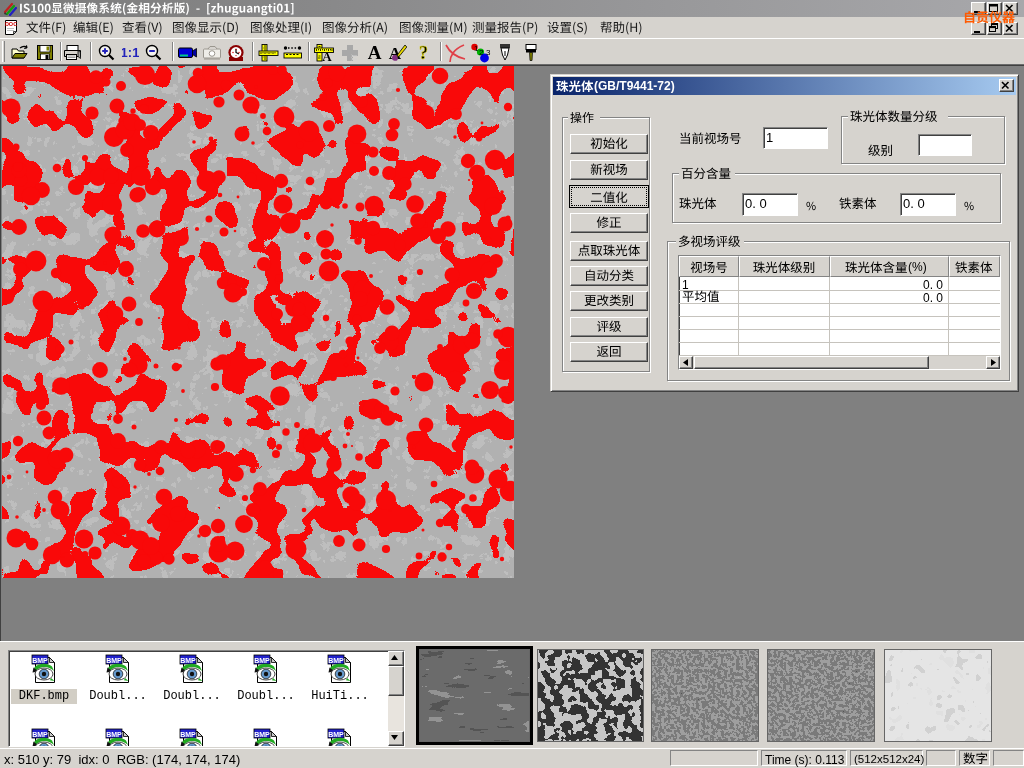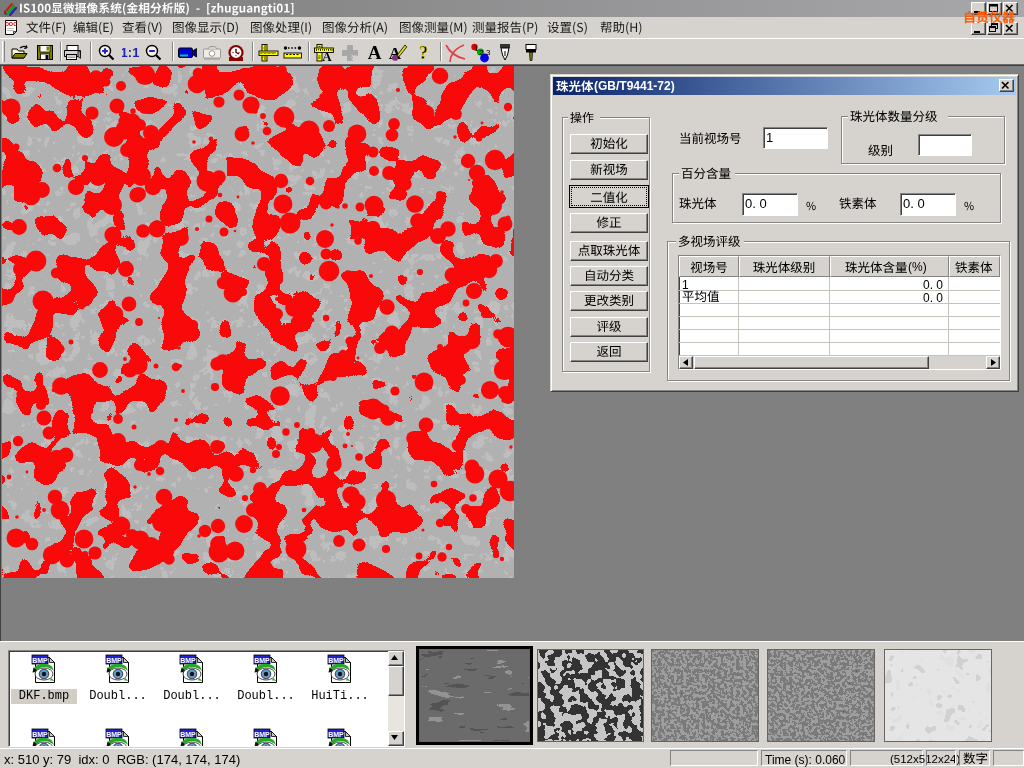--- a/index.html
+++ b/index.html
@@ -689,23 +689,23 @@
     <rect x="352" y="4" width="108" height="93" fill="#999" filter="url(#th3)"></rect>
     <rect x="352.5" y="4.5" width="107" height="92" fill="none" stroke="#666" stroke-width="1"></rect>
     <rect x="469" y="4" width="108" height="93" fill="#999" filter="url(#th4)"></rect>
     <rect x="469.5" y="4.5" width="107" height="92" fill="none" stroke="#666" stroke-width="1"></rect>
     <rect x="2.5" y="2.5" width="114" height="96" fill="none" stroke="#000" stroke-width="3"></rect>
   </svg>
 <div style="position:absolute;left:0px;top:748px;width:1024px;height:20px;background:#d6d3ce;border-top:1px solid #fff;"></div>
 <div style="position:absolute;left:4px;top:752px;font:13px 'Liberation Sans',sans-serif;color:#000">x: 510 y: 79&nbsp;&nbsp;idx: 0&nbsp;&nbsp;RGB: (174, 174, 174)</div>
 <div style="position:absolute;left:670px;top:750px;width:88px;height:16px;border:1px solid;border-color:#848484 #fff #fff #848484;"></div>
 <div style="position:absolute;left:761px;top:750px;width:86px;height:16px;border:1px solid;border-color:#848484 #fff #fff #848484;"></div>
-<div style="position:absolute;left:765px;top:753px;font:12px 'Liberation Sans',sans-serif;color:#000">Time (s): 0.060</div>
+<div style="position:absolute;left:765px;top:753px;font:12px 'Liberation Sans',sans-serif;color:#000">Time (s): 0.113</div>
 <div style="position:absolute;left:850px;top:750px;width:73px;height:16px;border:1px solid;border-color:#848484 #fff #fff #848484;"></div>
-<div style="position:absolute;left:890px;top:753px;font:11.5px 'Liberation Sans',sans-serif;color:#000">(512x512x24)</div>
+<div style="position:absolute;left:854px;top:753px;font:11.5px 'Liberation Sans',sans-serif;color:#000">(512x512x24)</div>
 <div style="position:absolute;left:926px;top:750px;width:30px;height:16px;border:1px solid;border-color:#848484 #fff #fff #848484;"></div>
 <div style="position:absolute;left:959px;top:750px;width:31px;height:16px;border:1px solid;border-color:#848484 #fff #fff #848484;"></div>
 <div style="position:absolute;left:993px;top:750px;width:31px;height:16px;border:1px solid;border-color:#848484 #fff #fff #848484;"></div>
 <svg style="position:absolute;left:10px;top:44px" width="20" height="17">
     <path d="M2 14 L2 5 L7 5 L8.5 7 L14 7 L14 14 z" fill="#ffffce" stroke="#000"></path>
 <path d="M2 14 L5 9.5 L17 9.5 L14 14 z" fill="#808000" stroke="#000"></path>
 <path d="M10 4 C13 1.5 16 2 17 4 M17 4 l-2.8 0.4 M17 4 l-0.6 -2.6" stroke="#000" fill="none" stroke-width="1.2"></path>
   </svg>
 <svg style="position:absolute;left:36px;top:44px" width="19" height="17">
     <rect x="1.5" y="1.5" width="15" height="14" fill="#808000" stroke="#000"></rect>

